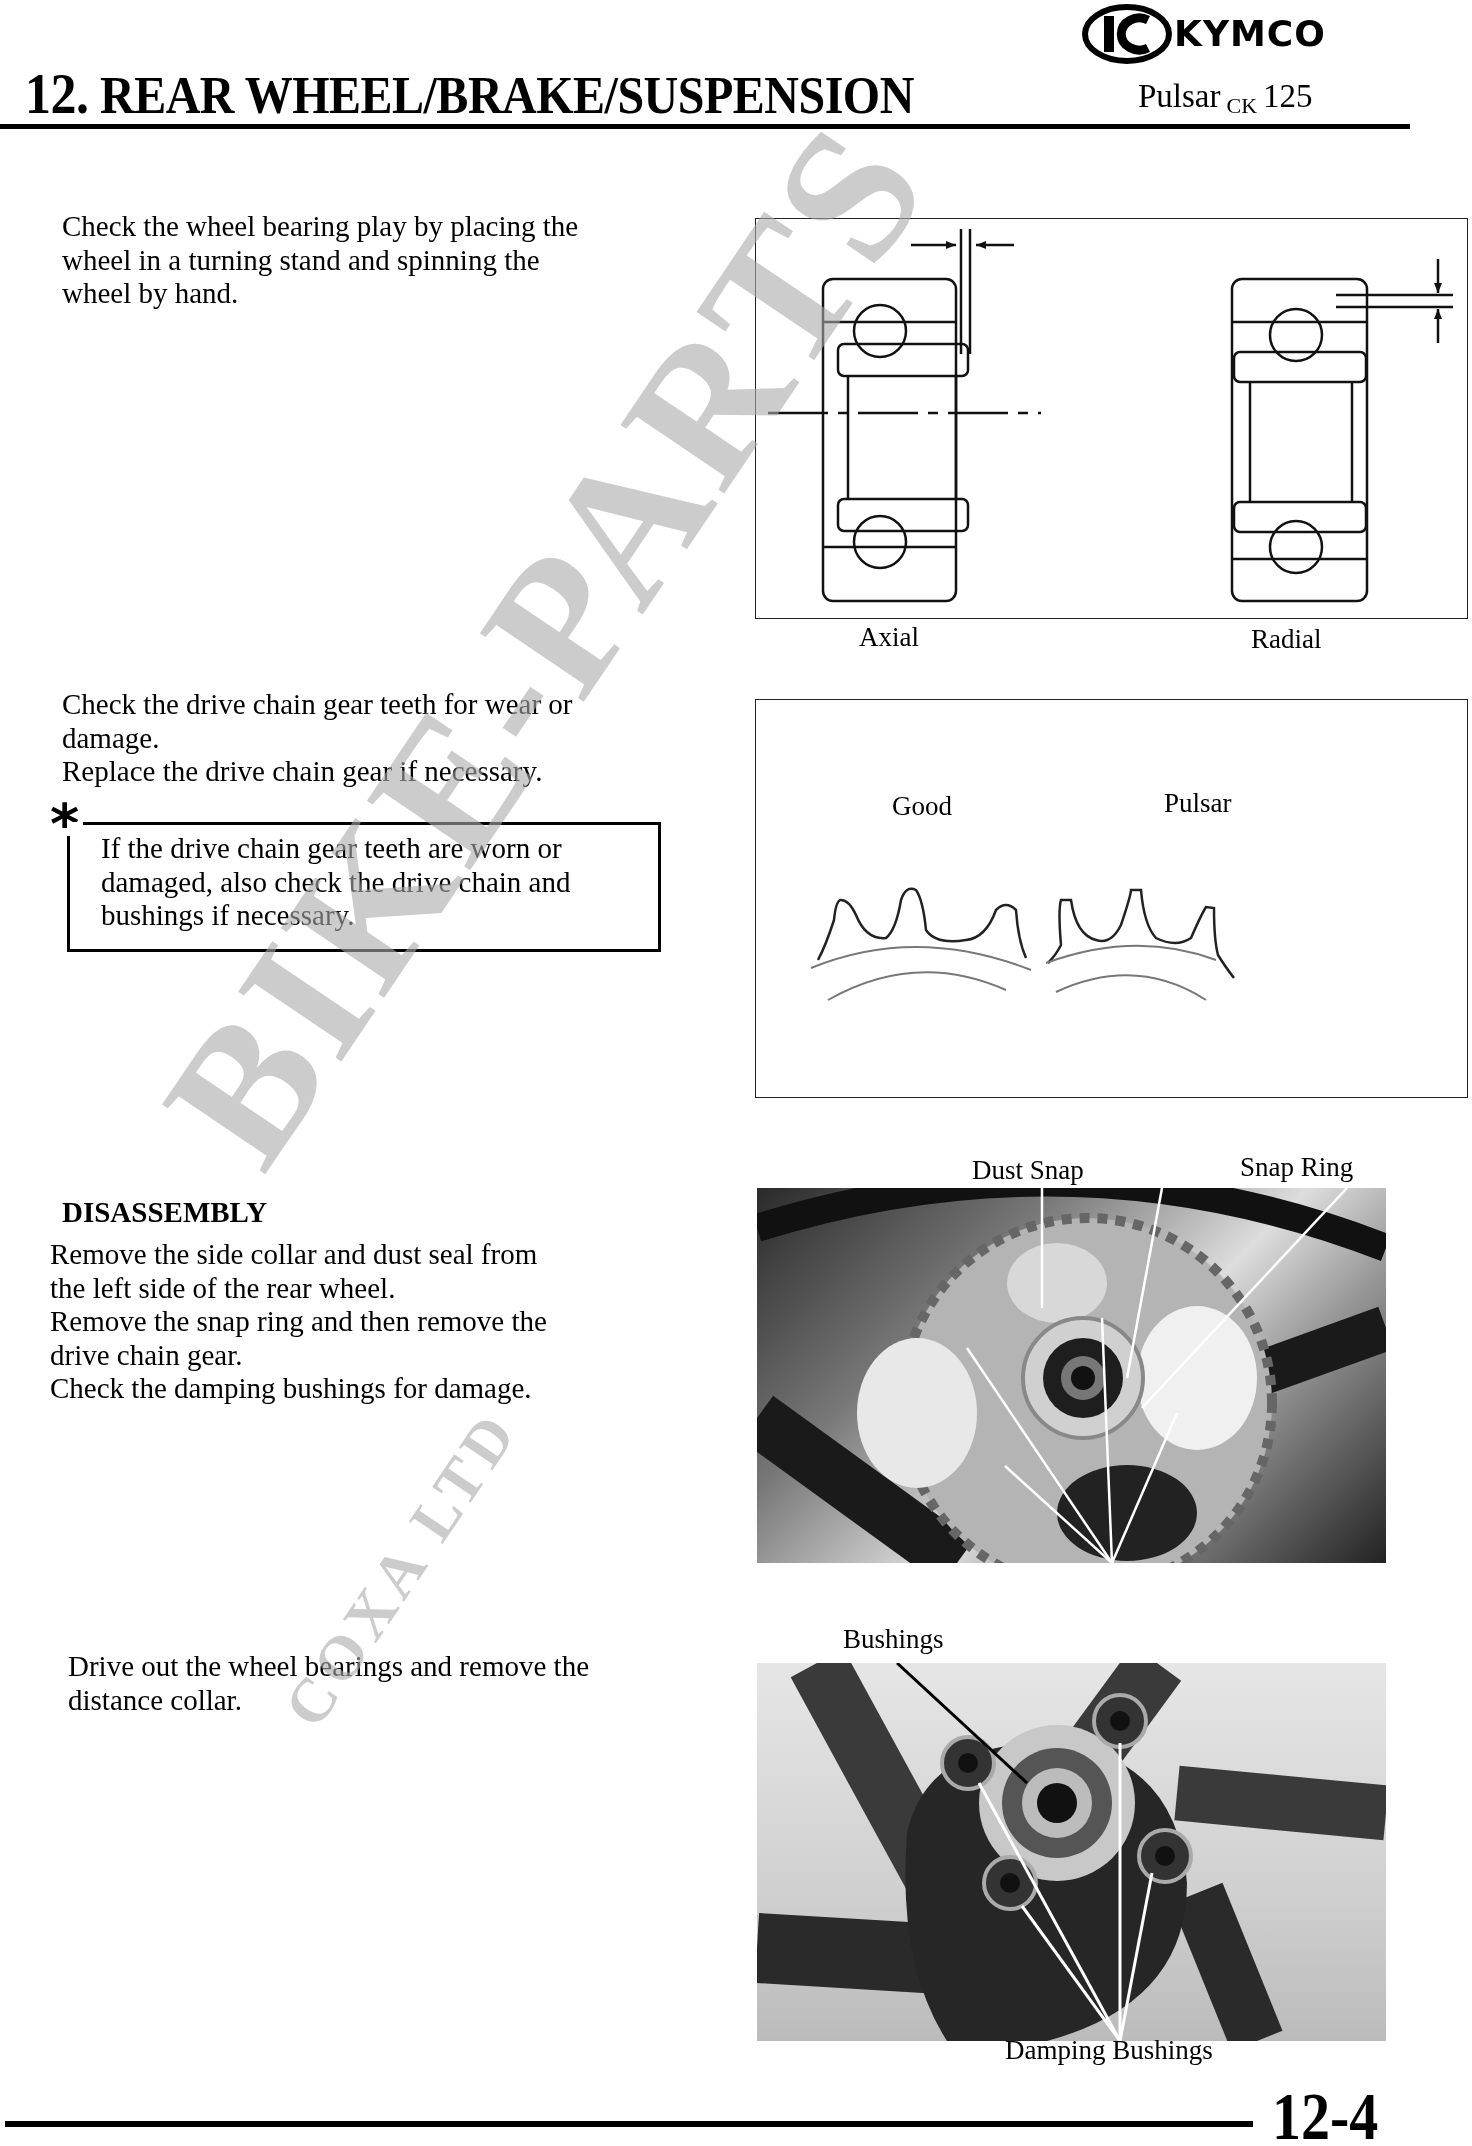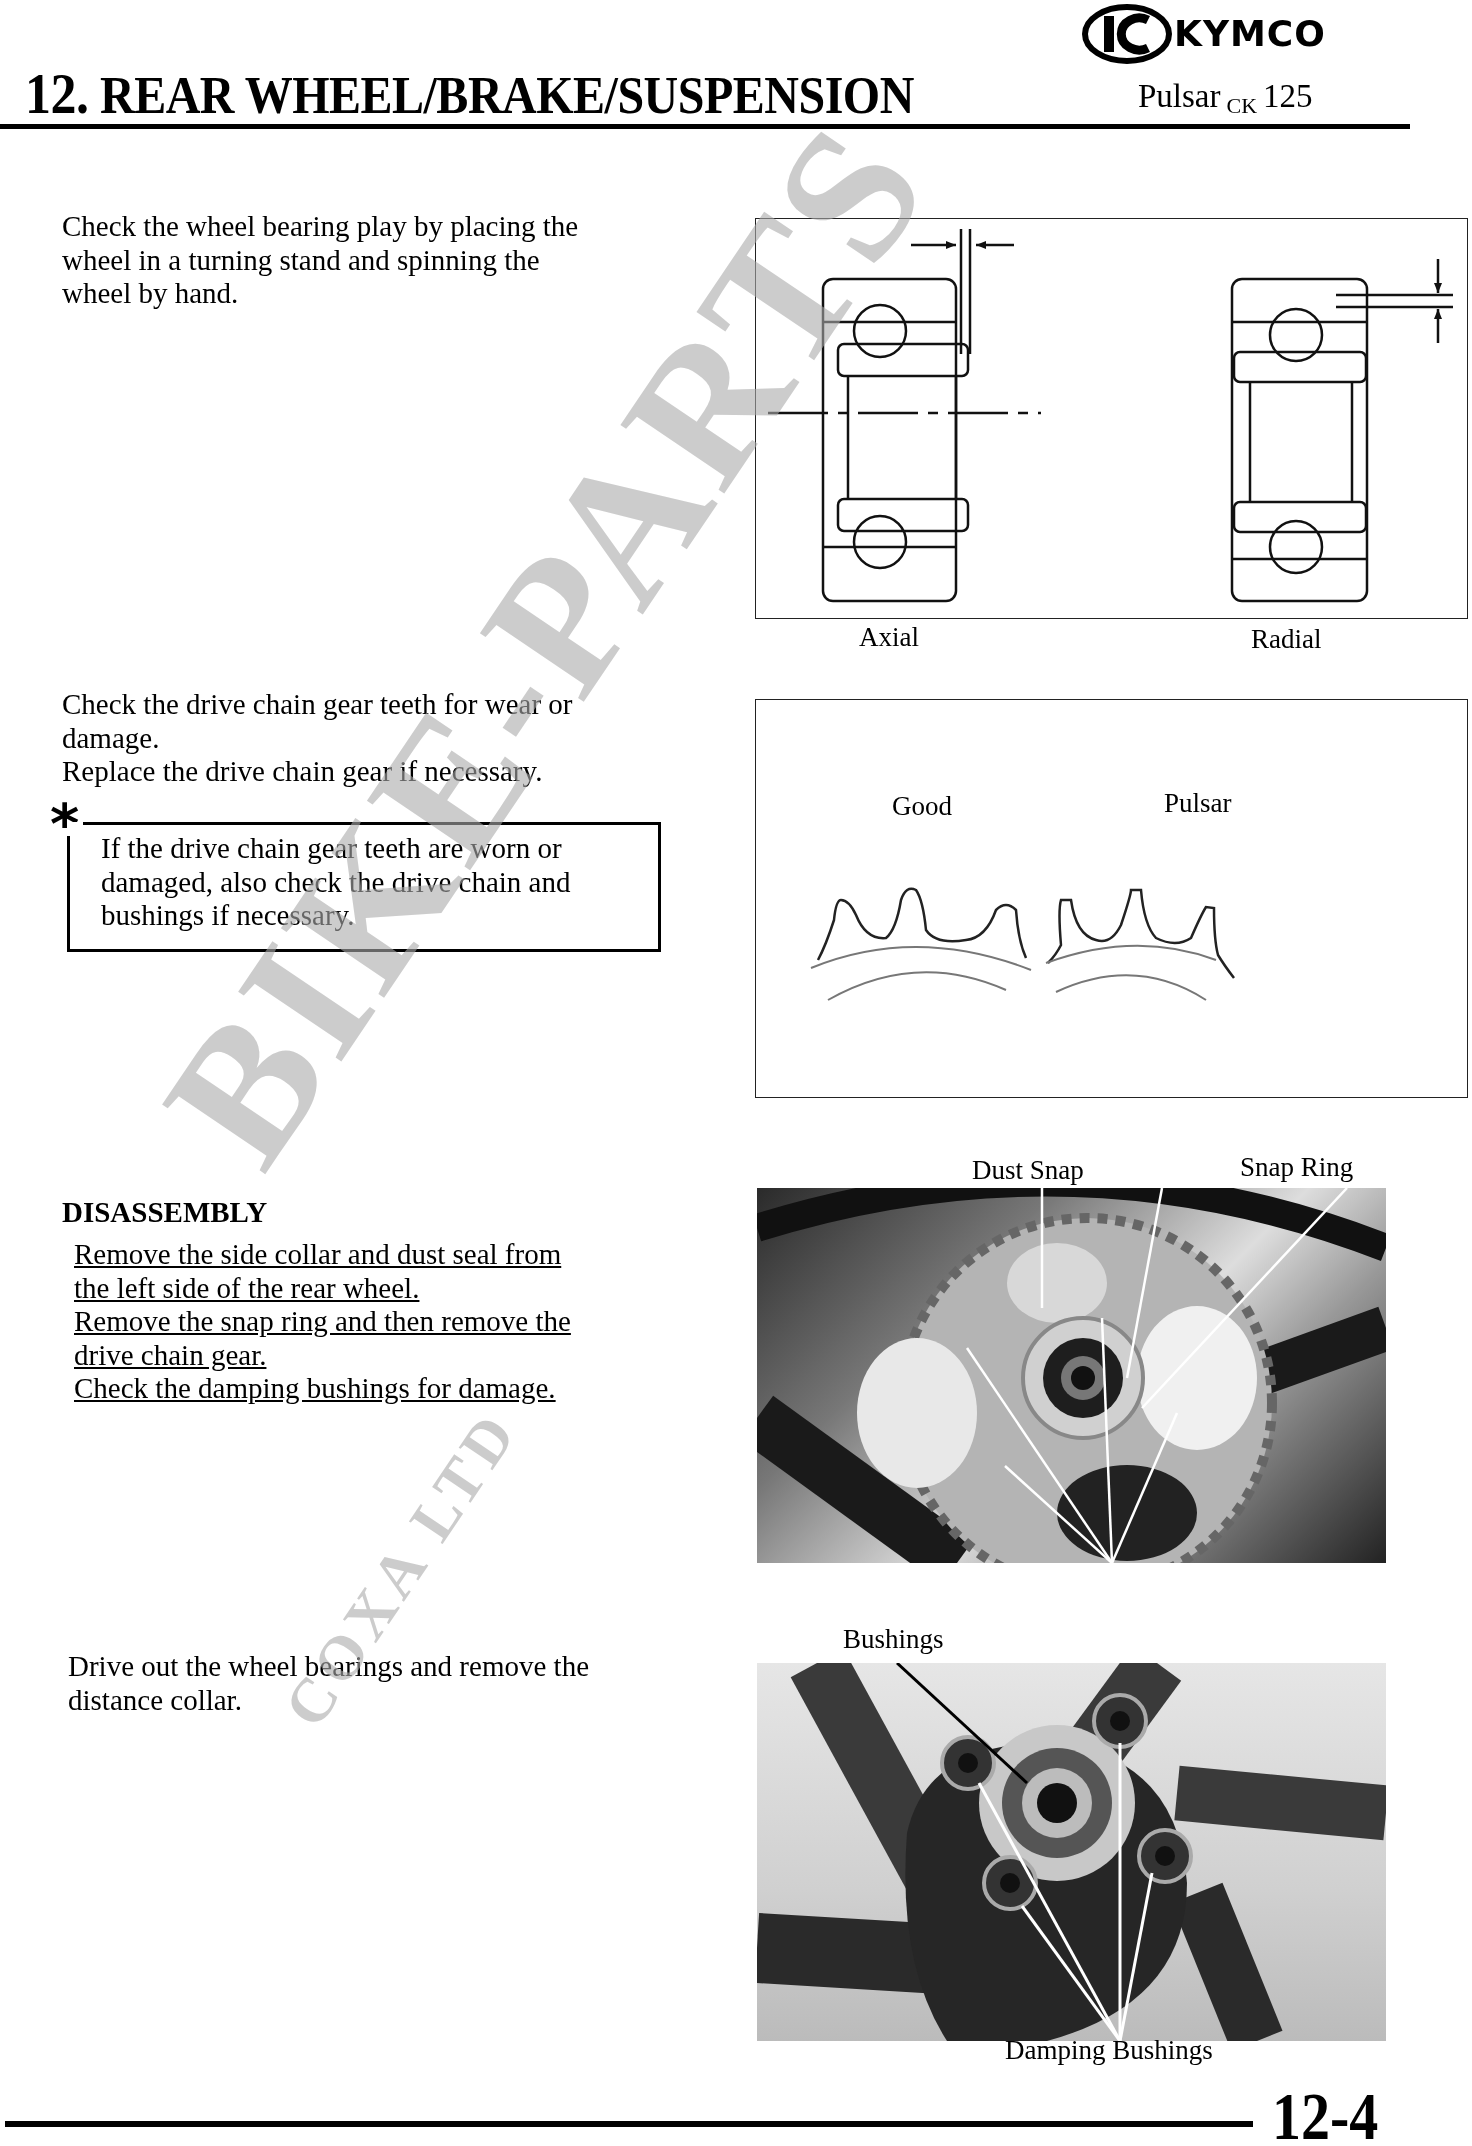--- a/index.html
+++ b/index.html
@@ -116,21 +116,21 @@
       <path d="M292 263 Q300 255 305 245 Q302 210 305 200 L315 200 Q320 235 340 240 Q355 245 365 225 Q375 195 375 190 L385 190 Q388 225 400 238 Q420 248 435 238 Q445 215 450 207 L458 208 Q458 240 462 255 Q468 265 478 278"></path>
       <path d="M290 263 Q380 230 460 260" stroke="#777" stroke-width="2"></path>
       <path d="M300 292 Q380 255 450 300" stroke="#777" stroke-width="2"></path>
     </g>
   </svg>
 </div>
 <div class="abs caption" style="left:892px; top:791px;">Good</div>
 <div class="abs caption" style="left:1164px; top:788px;">Pulsar</div>
 
 <div class="abs section-heading">DISASSEMBLY</div>
-<div class="abs body-text" style="left:74px; top:1238px;text-decoration:underline;">Remove the side collar and dust seal from
+<div class="abs body-text" style="left:50px; top:1238px;">Remove the side collar and dust seal from
 the left side of the rear wheel.
 Remove the snap ring and then remove the
 drive chain gear.
 Check the damping bushings for damage.</div>
 
 <div class="abs caption" style="left:972px; top:1155px;">Dust Snap</div>
 <div class="abs caption" style="left:1240px; top:1152px;">Snap Ring</div>
 
 <div class="abs photo" style="left:757px; top:1188px; width:629px; height:375px; background:linear-gradient(135deg,#2a2a2a 0%,#777 30%,#ddd 55%,#999 70%,#222 100%);">
   <svg width="629" height="375" viewBox="0 0 629 375">

